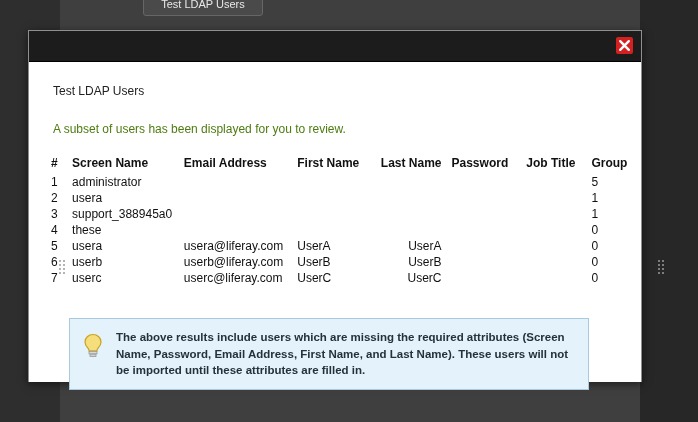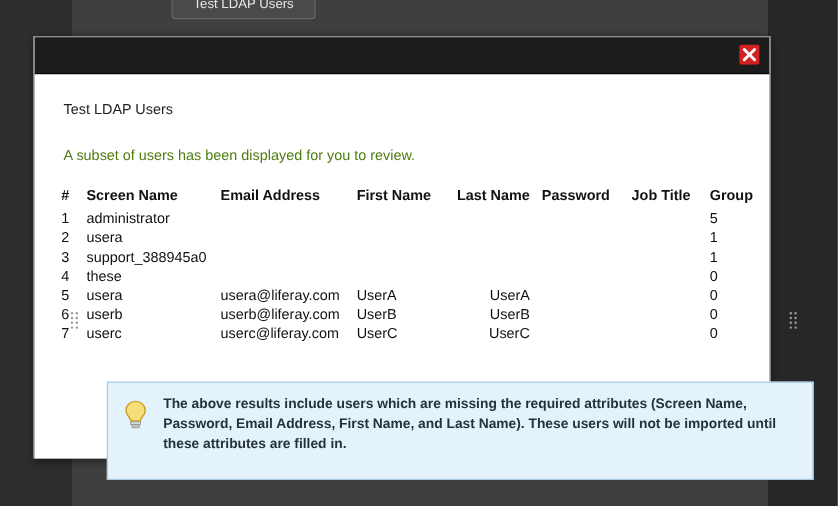--- a/index.html
+++ b/index.html
@@ -146,27 +146,27 @@
   #users-table th.col-email, #users-table td.col-email { width: 104px; margin-top: 22px; }
   #users-table th.col-first, #users-table td.col-first { width: 68px; }
   #users-table th.col-last, #users-table td.col-last { width: 68px; text-align: right; }
   #users-table th.col-pass, #users-table td.col-pass { width: 66px; }
   #users-table th.col-job, #users-table td.col-job { width: 56px; margin-top: 21px; }
   #users-table th.col-group, #users-table td.col-group { width: 40px; }
 
   
   #notice-box {
     position: absolute;
-    left: 60px;
+    left: 40px;
     top: 256px;
-    width: 589px;
+    width: 520px;
     box-sizing: border-box;
     background: #e3f2fb;
     border: 1px solid #a9c9e0;
-    padding: 10px 12px 20px 46px;
+    padding: 10px 12px 10px 46px;
     font-size: 11.5px;
     font-weight: bold;
     color: #24323c;
     line-height: 1.45;
   }
   #notice-icon {
     position: absolute;
     left: 12px;
     top: 14px;
     width: 22px;

